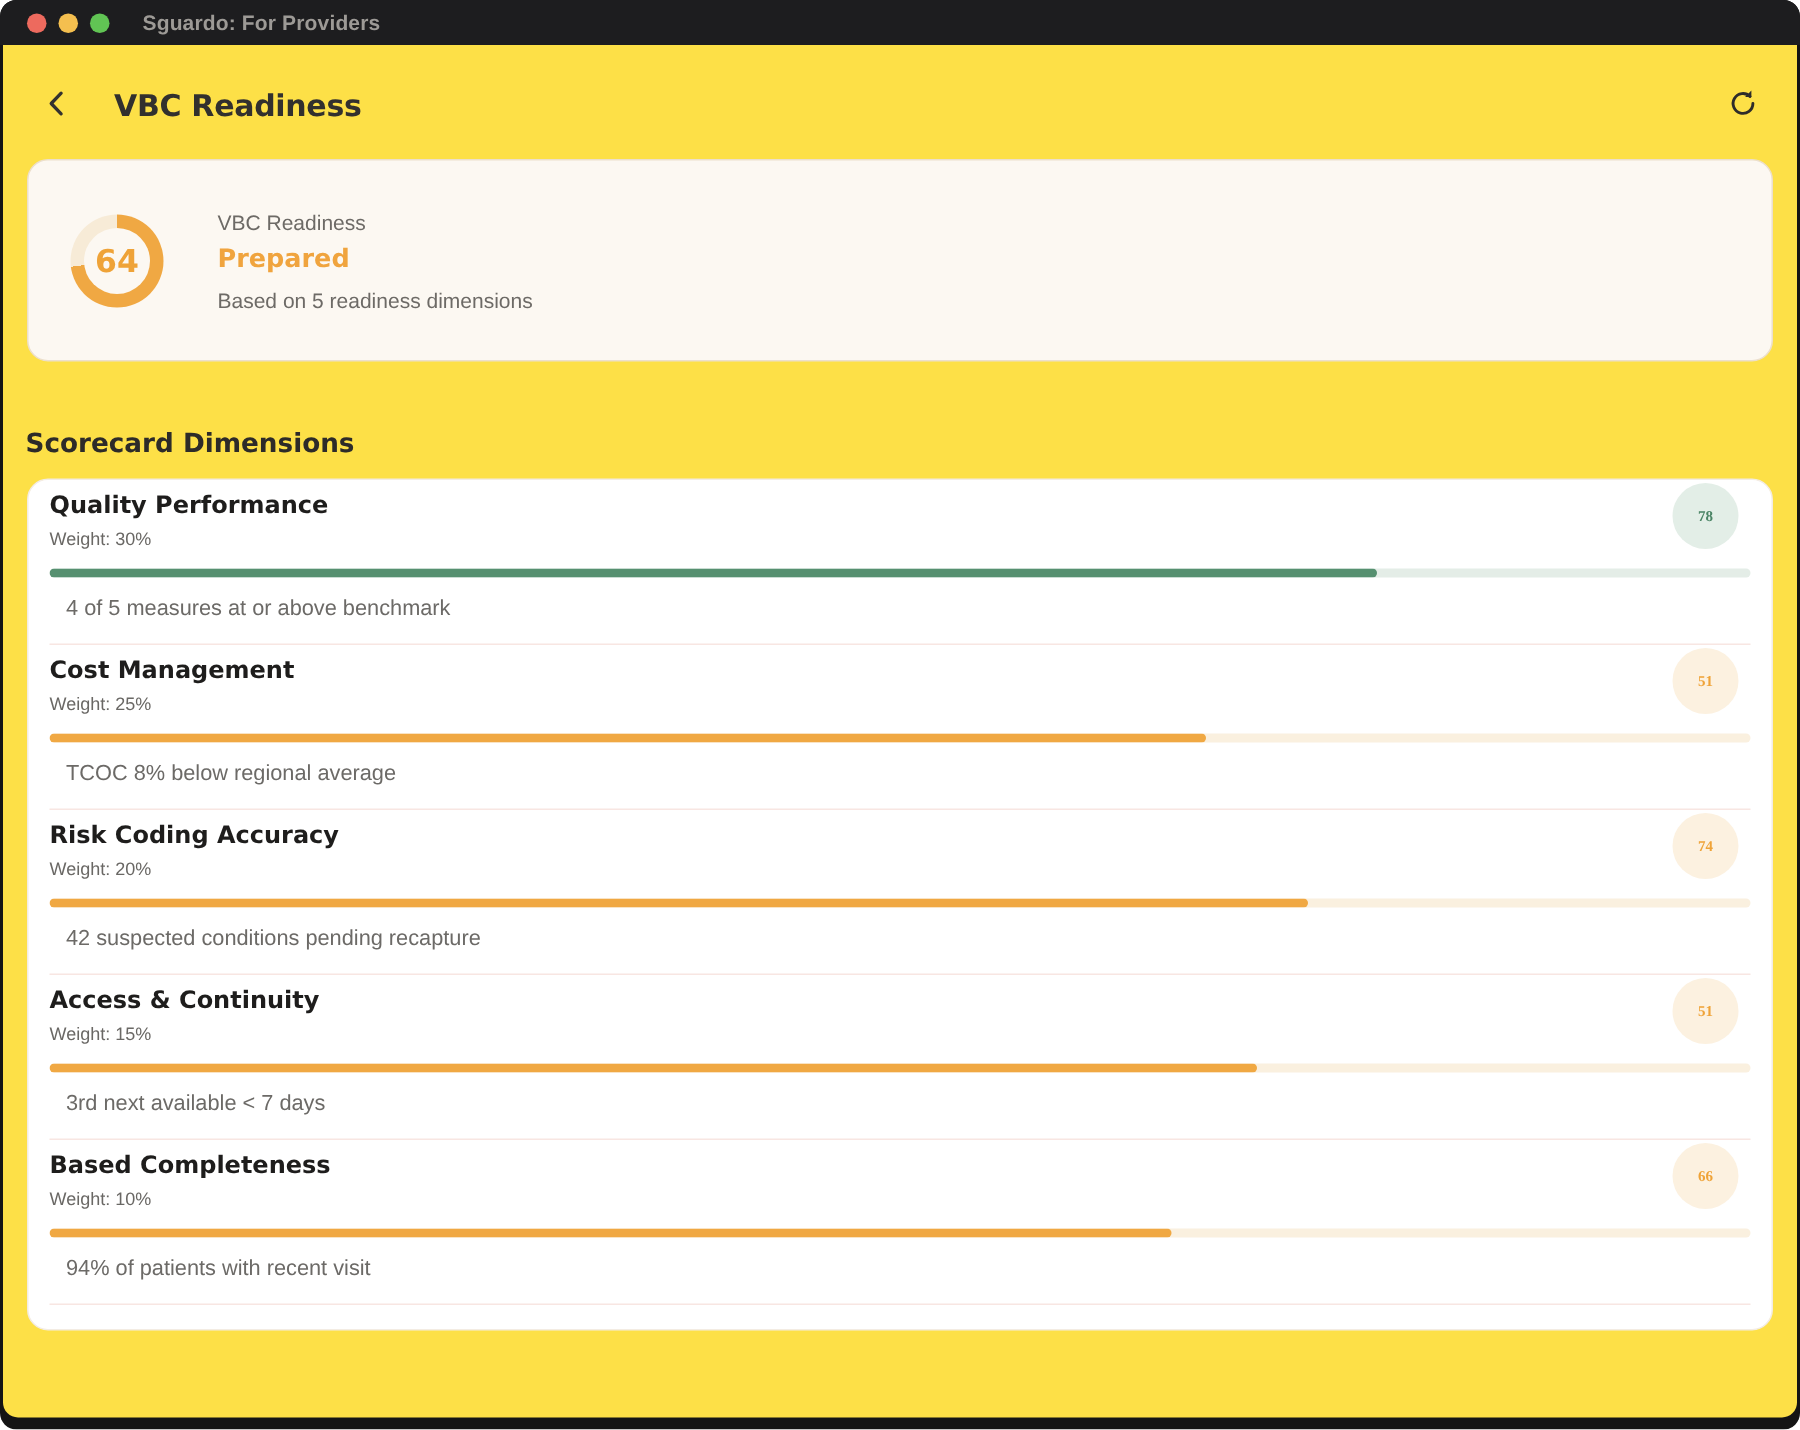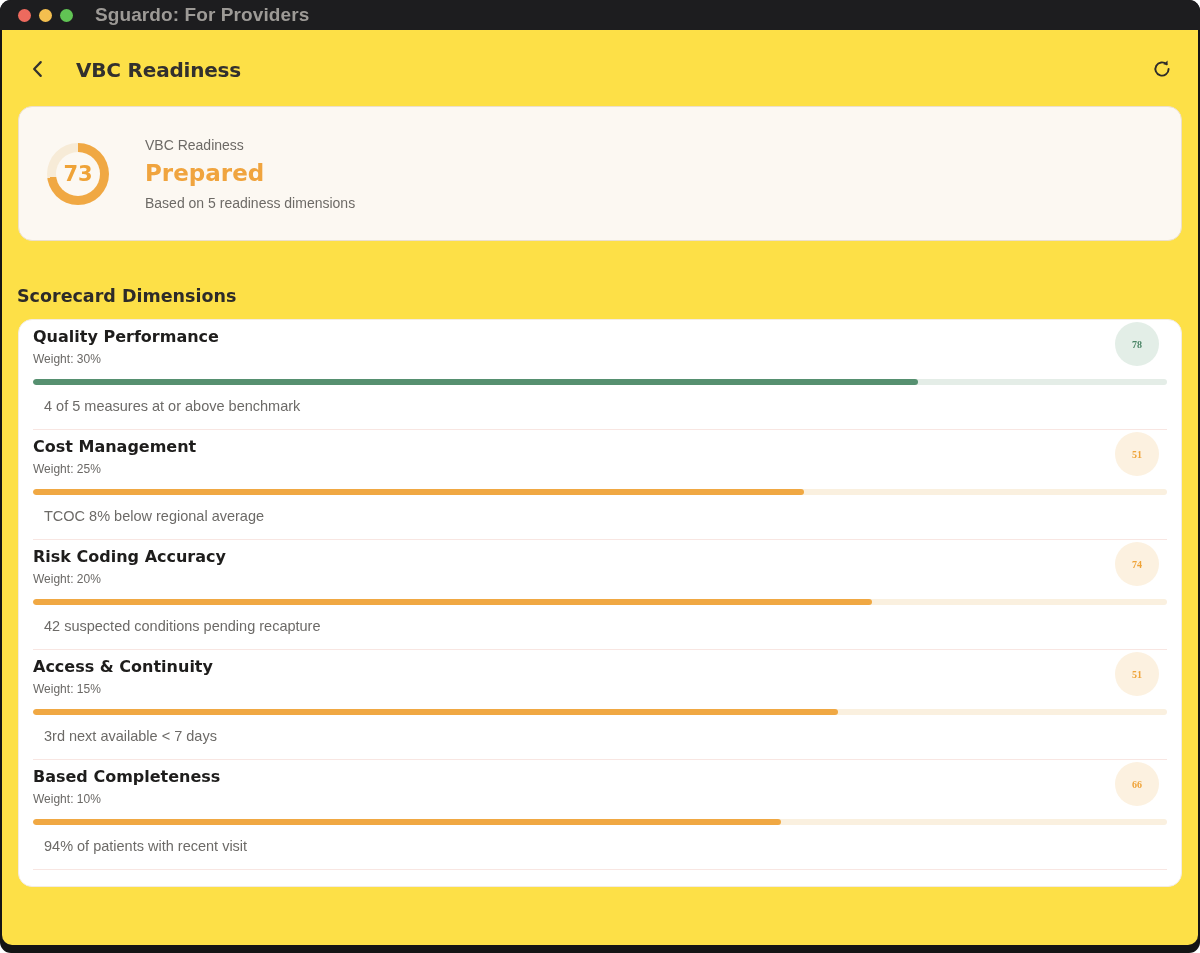--- a/index.html
+++ b/index.html
@@ -24,21 +24,21 @@
     padding-left:18px;
     position:relative;
   }
   .traffic { display:flex; gap:8px; }
   .light { width:13px; height:13px; border-radius:50%; }
   .light.red { background:#ed6a5e; }
   .light.yellow { background:#f4bf4f; }
   .light.green { background:#61c454; }
   .titlebar-title {
     margin-left:22px;
-    font-size:19px; font-weight:700; color:#9d9a96;
+    font-size:14px; font-weight:700; color:#9d9a96;
     letter-spacing:0.1px;
   }
   
   .content {
     flex:1;
     margin:0 2px 8px 2px;
     background:#fde047;
     border-radius:0 0 10px 10px;
     overflow:hidden;
   }
@@ -80,21 +80,21 @@
     display:flex; align-items:center; justify-content:center;
   }
   .gauge-score {
     font-family:"DejaVu Sans", sans-serif;
     font-size:21px; font-weight:800; color:#efa338;
     text-shadow:-2px 0 0 #fcf8f2, 2px 0 0 #fcf8f2, 0 -2px 0 #fcf8f2, 0 2px 0 #fcf8f2;
   }
   .summary-label { font-size:14px; color:#6d6a66; margin-bottom:7px; }
   .summary-status {
     font-family:"DejaVu Sans", sans-serif;
-    font-size:23px; font-weight:800; color:#f0a43e;
+    font-size:17px; font-weight:800; color:#f0a43e;
     margin-bottom:9px;
   }
   .summary-caption { font-size:14px; color:#6d6a66; }
   
   .section-title {
     margin:45px 16px 13px 15px;
     font-family:"DejaVu Sans", sans-serif;
     font-size:17.5px; font-weight:800; color:#2d2b29;
   }
   .dims-card {
@@ -165,21 +165,21 @@
             <path d="M19.2 12 a7.2 7.2 0 1 1 -2.1 -5.1" fill="none" stroke="#2e2c2a" stroke-width="2.1" stroke-linecap="round"></path>
             <path d="M18.1 2.6 v4.6 h-4.6 z" fill="#2e2c2a"></path>
           </svg>
         </span>
       </button>
     </div>
 
     <div class="summary-card">
       <div class="gauge" style="background: conic-gradient(rgb(240, 168, 67) 0deg, rgb(240, 168, 67) 73%, rgb(247, 235, 215) 73%, rgb(247, 235, 215) 100%);">
         <div class="gauge-hole">
-          <span class="gauge-score">73</span>
+          <span class="gauge-score">64</span>
         </div>
       </div>
       <div>
         <div class="summary-label">VBC Readiness</div>
         <div class="summary-status">Prepared</div>
         <div class="summary-caption">Based on 5 readiness dimensions</div>
       </div>
     </div>
 
     <div class="section-title">Scorecard Dimensions</div>

